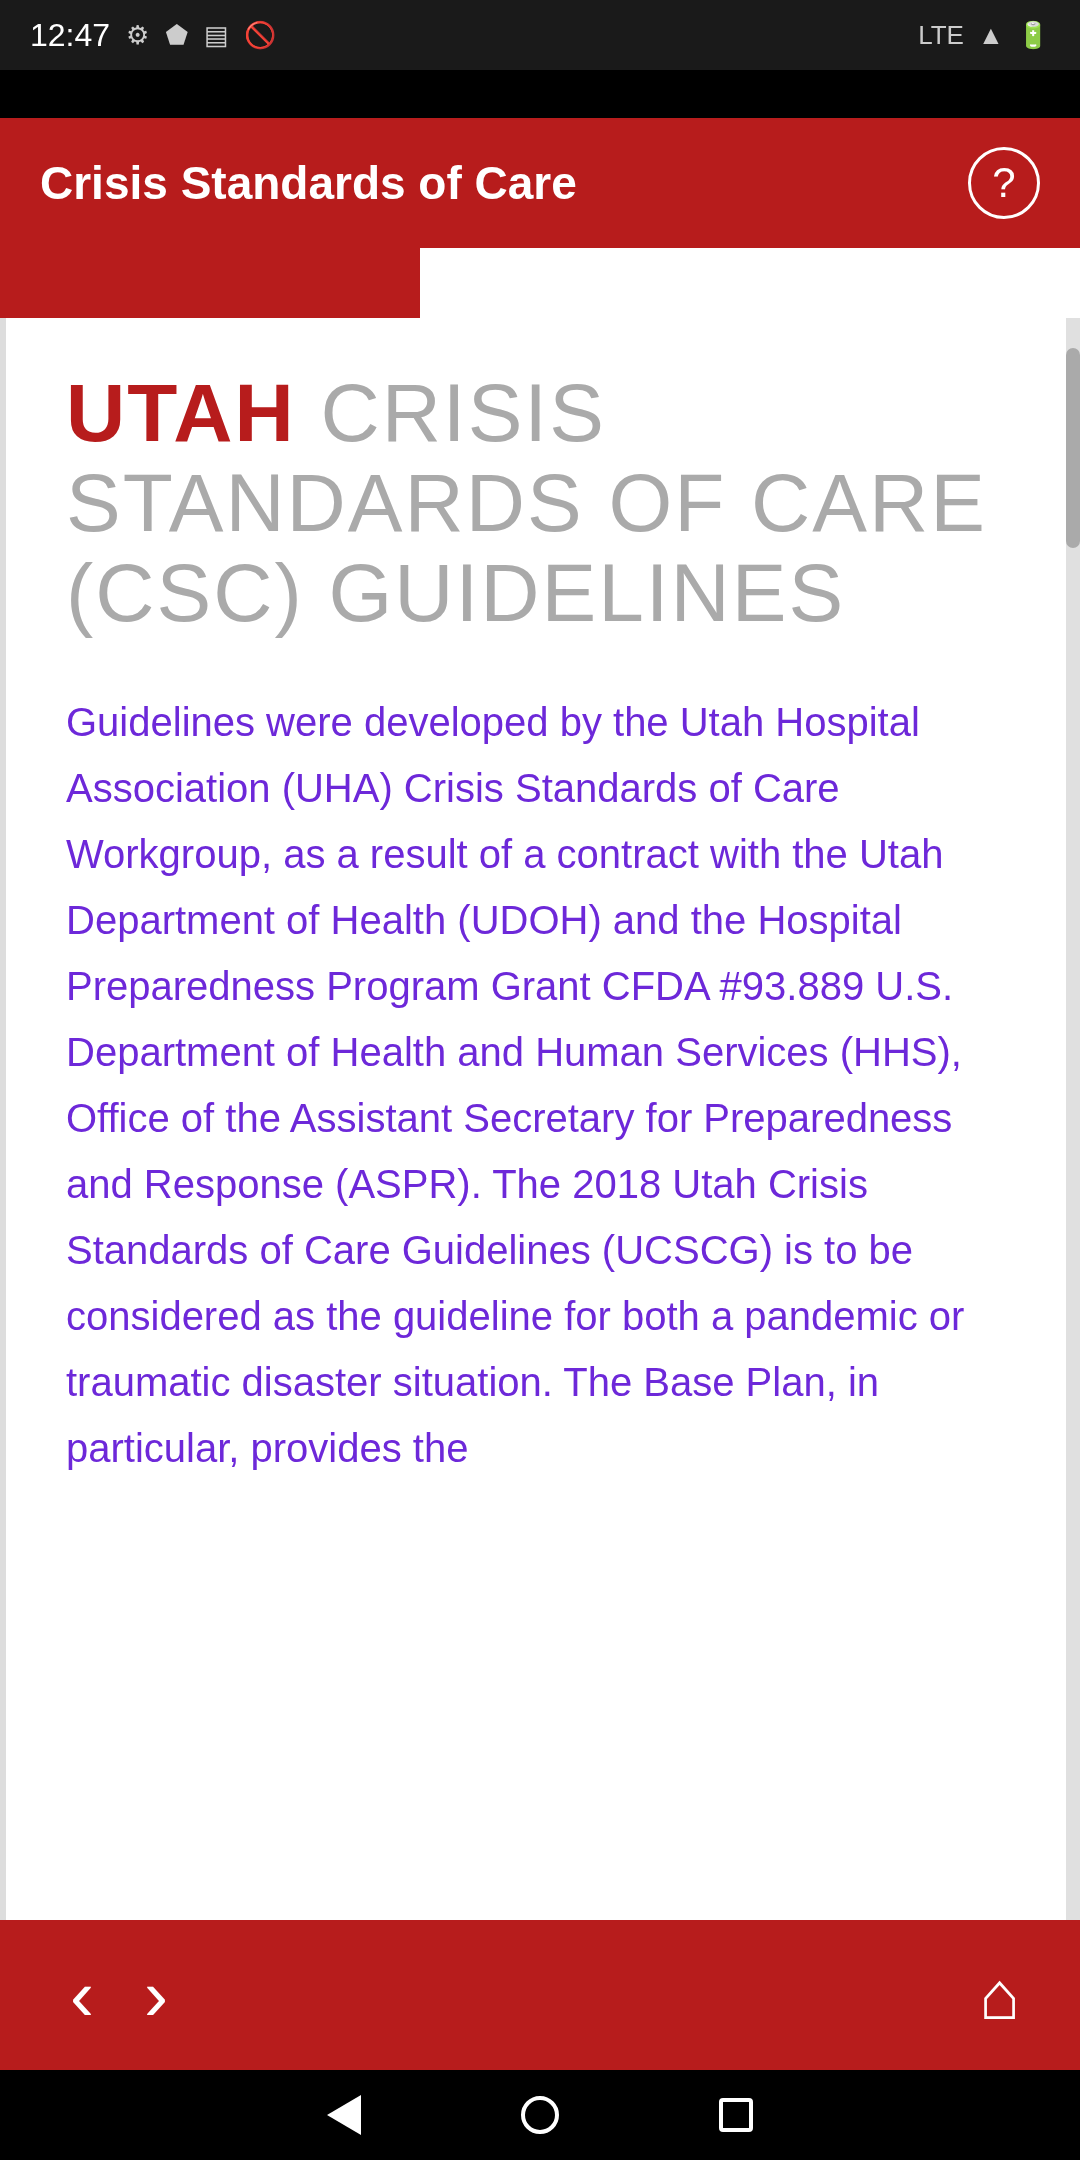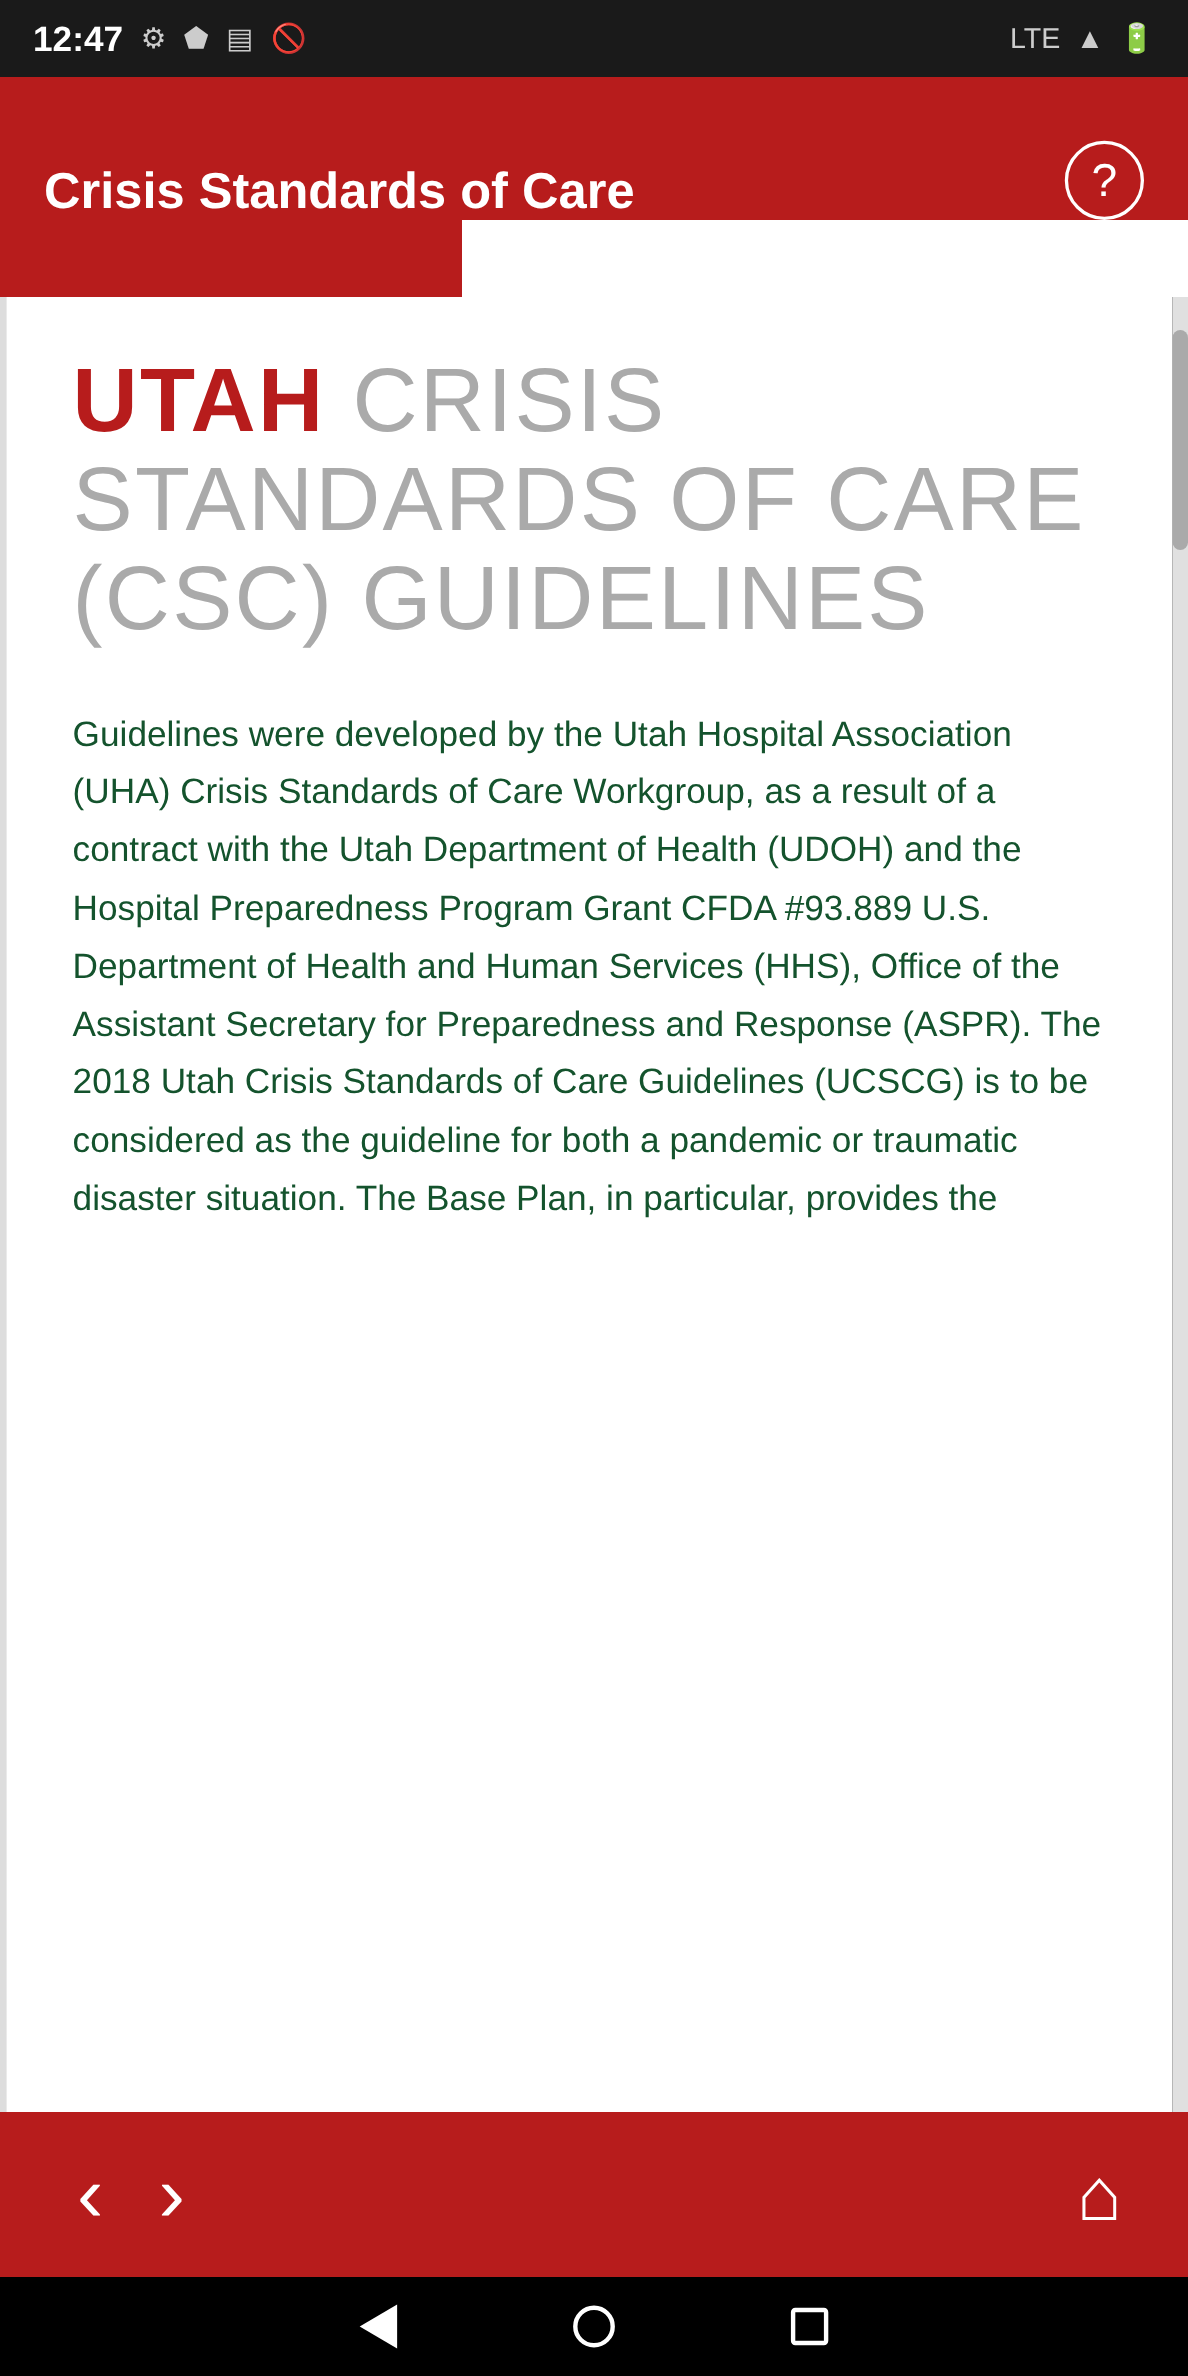--- a/index.html
+++ b/index.html
@@ -40,37 +40,38 @@
     }
 
     .status-right {
       display: flex;
       align-items: center;
       gap: 14px;
     }
 
     .status-time {
       font-size: 32px;
-      font-weight: 700;
+      font-weight: 400;
     }
 
     .status-icon {
       font-size: 26px;
       color: #ccc;
     }
 
     
     .app-header {
       background: #b71c1c;
       height: 130px;
       display: flex;
-      align-items: flex-end;
+      align-items: center;
       justify-content: space-between;
       padding: 0 40px;
       flex-shrink: 0;
+      margin-top: 48px;
     }
 
     .header-title {
       color: #fff;
       font-size: 46px;
       font-weight: 700;
     }
 
     .help-button {
       width: 72px;
@@ -121,23 +122,23 @@
       letter-spacing: 2px;
       margin-bottom: 50px;
     }
 
     .page-heading .utah-text {
       color: #b71c1c;
       font-weight: 800;
     }
 
     .page-body {
-      font-size: 32px;
+      font-size: 40px;
       line-height: 1.65;
-      color: #14532d;
+      color: #6d28d9;
     }
 
     
     .bottom-nav {
       background: #b71c1c;
       height: 150px;
       display: flex;
       align-items: center;
       justify-content: space-between;
       padding: 0 60px;

